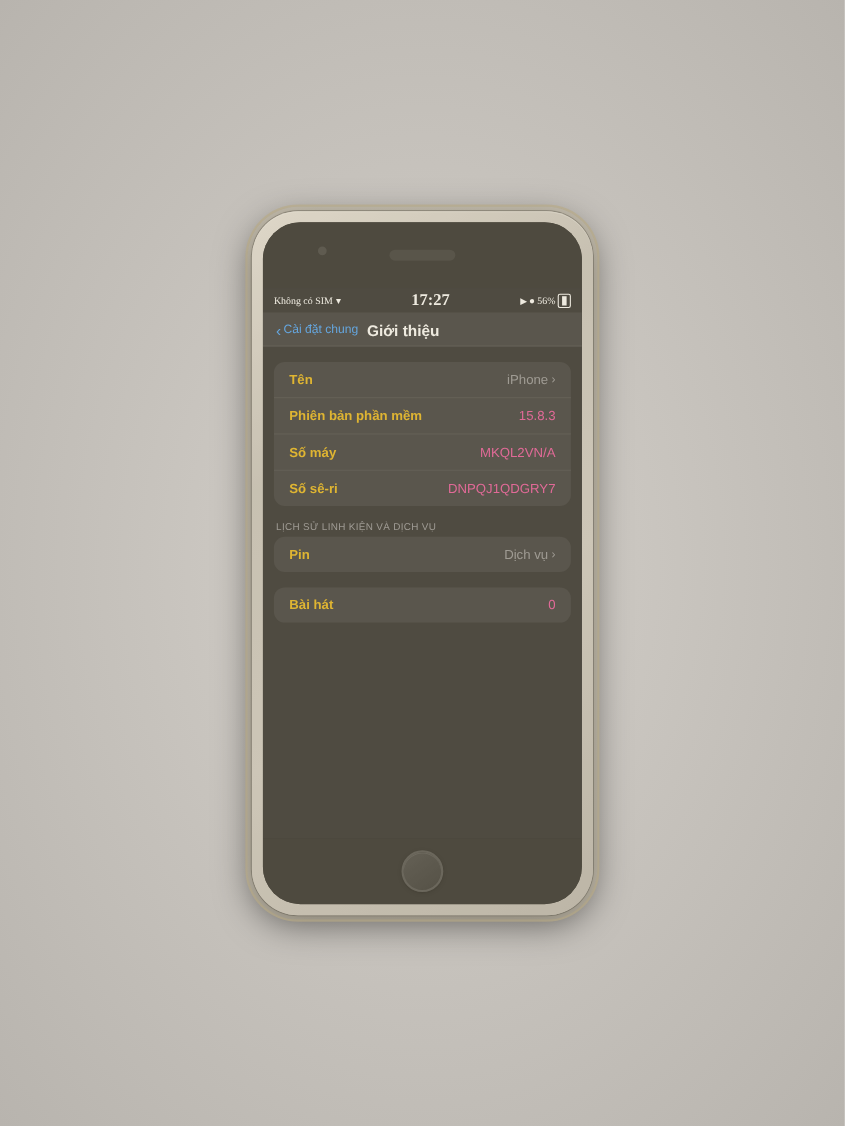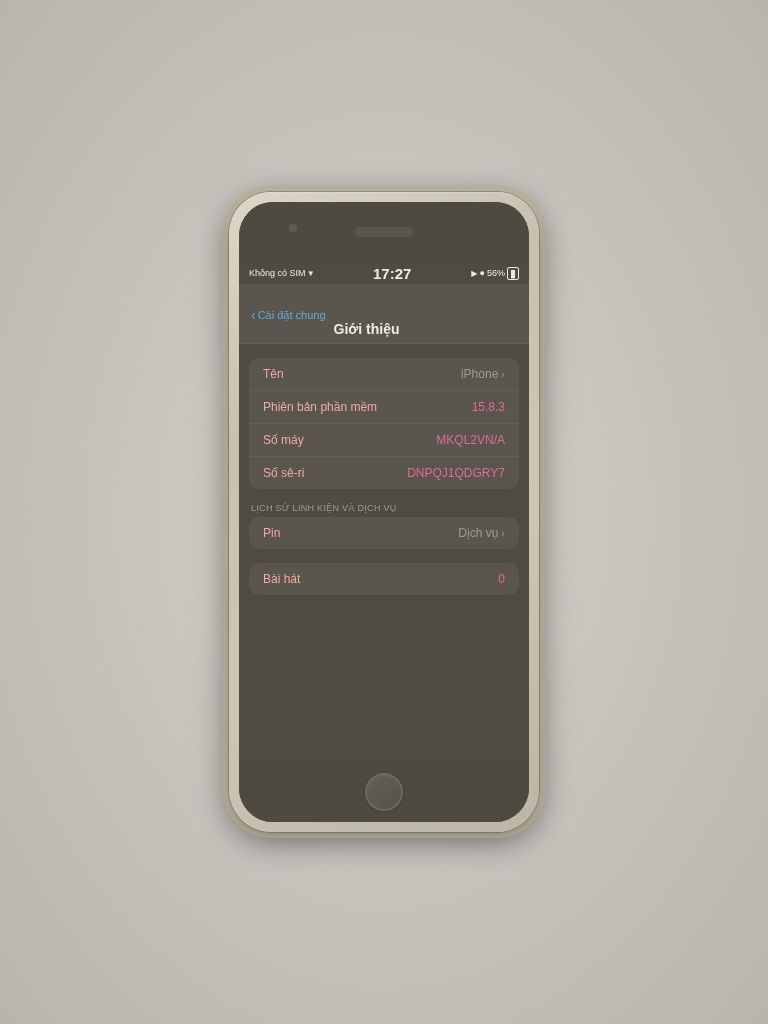--- a/index.html
+++ b/index.html
@@ -83,20 +83,21 @@
     
     .status-bar {
       height: 22px;
       background: #1c1c1e;
       display: flex;
       align-items: center;
       justify-content: space-between;
       padding: 0 10px;
       font-size: 9px;
       color: #ffffff;
+      font-family: Liberation Serif, serif;
     }
     .status-left { display: flex; align-items: center; gap: 3px; }
     .status-center { font-weight: 600; font-size: 15px; }
     .status-right { display: flex; align-items: center; gap: 2px; font-size: 9px; }
 
     
     .nav-bar {
       background: #2c2c2e;
       padding: 8px 12px 6px;
       display: flex;
@@ -112,21 +113,20 @@
     }
     .nav-back-arrow {
       font-size: 14px;
       color: #3b9eff;
     }
     .nav-title {
       font-size: 14px;
       font-weight: 700;
       color: #ffffff;
       margin-left: 8px;
-      margin-top: 29px;
     }
 
     
     .section {
       margin: 14px 0 0 0;
     }
     .section-header {
       font-size: 9px;
       color: #8e8e93;
       text-transform: uppercase;
@@ -142,22 +142,22 @@
     .row {
       display: flex;
       align-items: center;
       justify-content: space-between;
       padding: 9px 14px;
       border-bottom: 0.5px solid #3a3a3c;
     }
     .row:last-child { border-bottom: none; }
     .row-label {
       font-size: 12px;
-      color: #fca5a5;
-      font-weight: 400;
+      color: #eab308;
+      font-weight: 700;
     }
     .row-value {
       font-size: 12px;
       color: #ec4899;
       display: flex;
       align-items: center;
       gap: 3px;
     }
     .row-value.link {
       color: #8e8e93;

